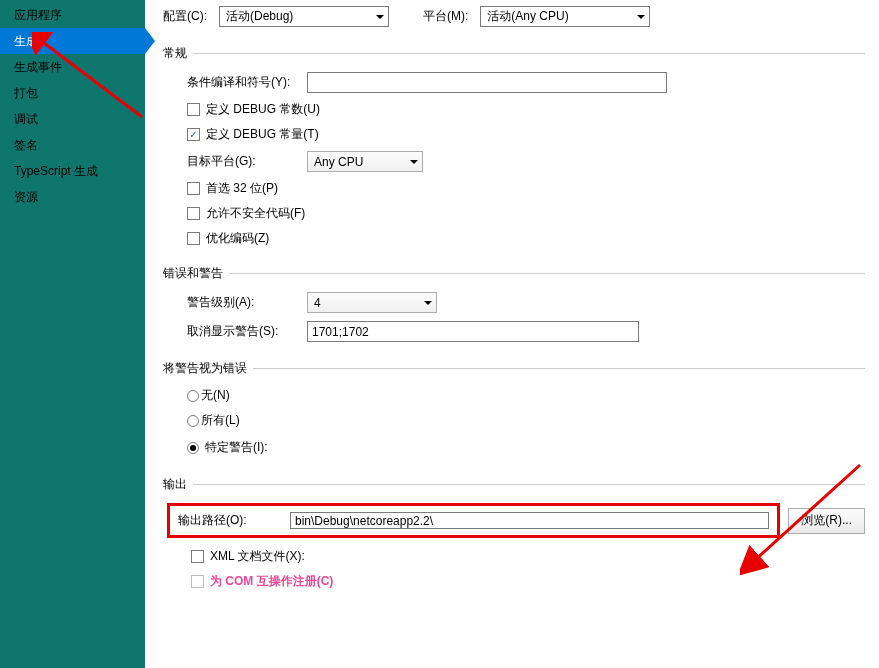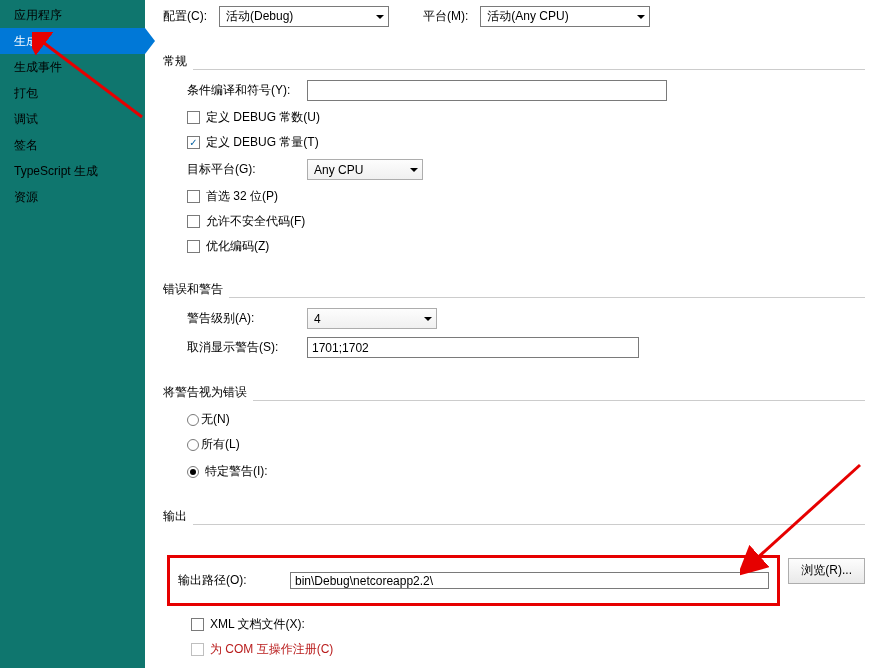--- a/index.html
+++ b/index.html
@@ -65,22 +65,22 @@
   border-right: 4px solid transparent;
   border-top: 4px solid #000;
   margin-left: 6px;
 }
 .combo.light {
   border-color: #adadad;
   background: linear-gradient(#fdfdfd, #f0f0f0);
 }
 .section-head {
   display: flex;
-  align-items: flex-end;
-  margin: 26px 0 10px 0;
+  align-items: center;
+  margin: 18px 0 10px 0;
 }
 .section-head .title { white-space: nowrap; margin-right: 6px; }
 .section-head .rule { flex: 1; height: 1px; background: #ccc; }
 .form-area { padding-left: 24px; }
 .row {
   display: flex;
   align-items: center;
   margin-bottom: 8px;
   min-height: 21px;
 }
@@ -126,39 +126,38 @@
   border-radius: 50%;
   display: inline-flex;
   align-items: center;
   justify-content: center;
 }
 .radio .dot {
   width: 6px; height: 6px; border-radius: 50%; background: #000;
 }
 .output-box {
   border: 3px solid #e60000;
-  padding: 14px 8px;
+  padding: 6px 8px;
   display: flex;
   align-items: center;
   margin-right: 8px;
-  margin-top: 20px;
 }
 .output-row { display: flex; align-items: center; }
 .output-box .row-label { width: 112px; }
 .output-box .textbox { flex: 1; height: 17px; }
 .btn {
   border: 1px solid #adadad;
   background: linear-gradient(#fdfdfd, #e9e9e9);
   height: 26px;
   padding: 0 12px;
   font-size: 12px;
   font-family: inherit;
   cursor: pointer;
 }
-.disabled-text { color: #b91c1c; }
+.disabled-text { color: #ec4899; font-weight: bold; }
 
 
 .arrow-red {
   position: absolute;
   pointer-events: none;
 }
 .arrow1 { left: 32px; top: 32px; width: 120px; height: 90px; }
 .arrow2 { left: 740px; top: 460px; width: 130px; height: 120px; }
 </style>
 </head>

